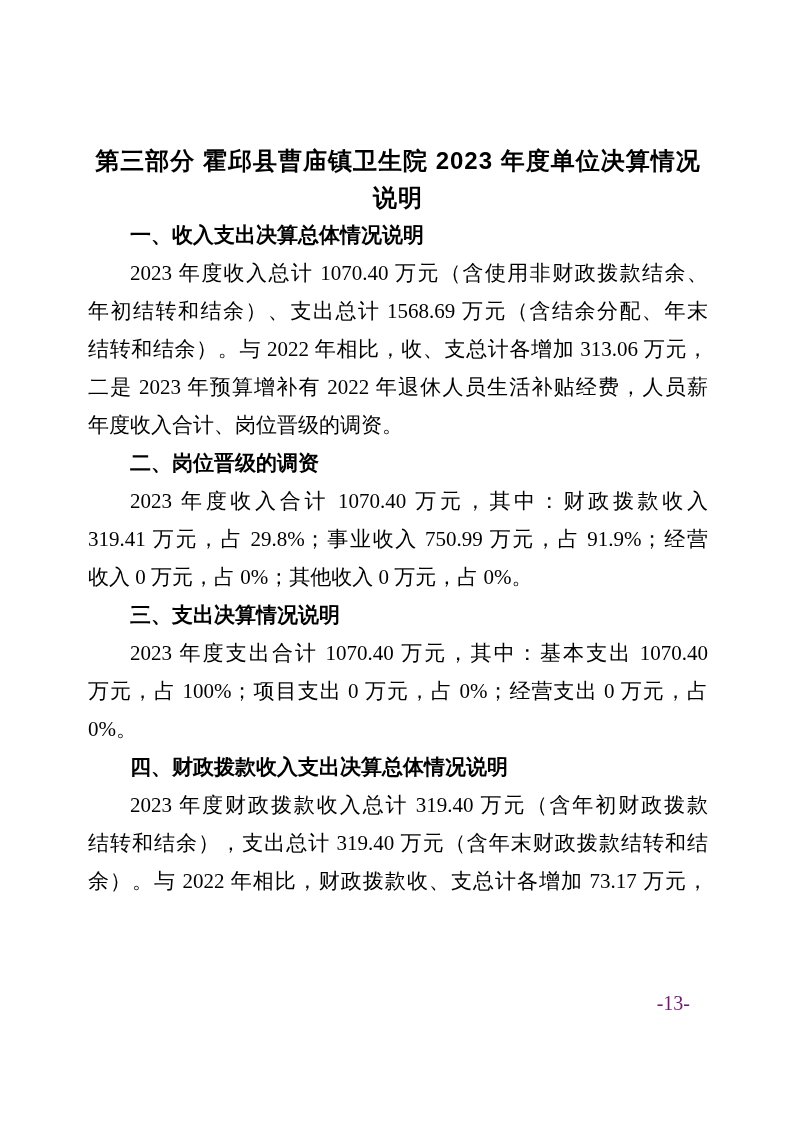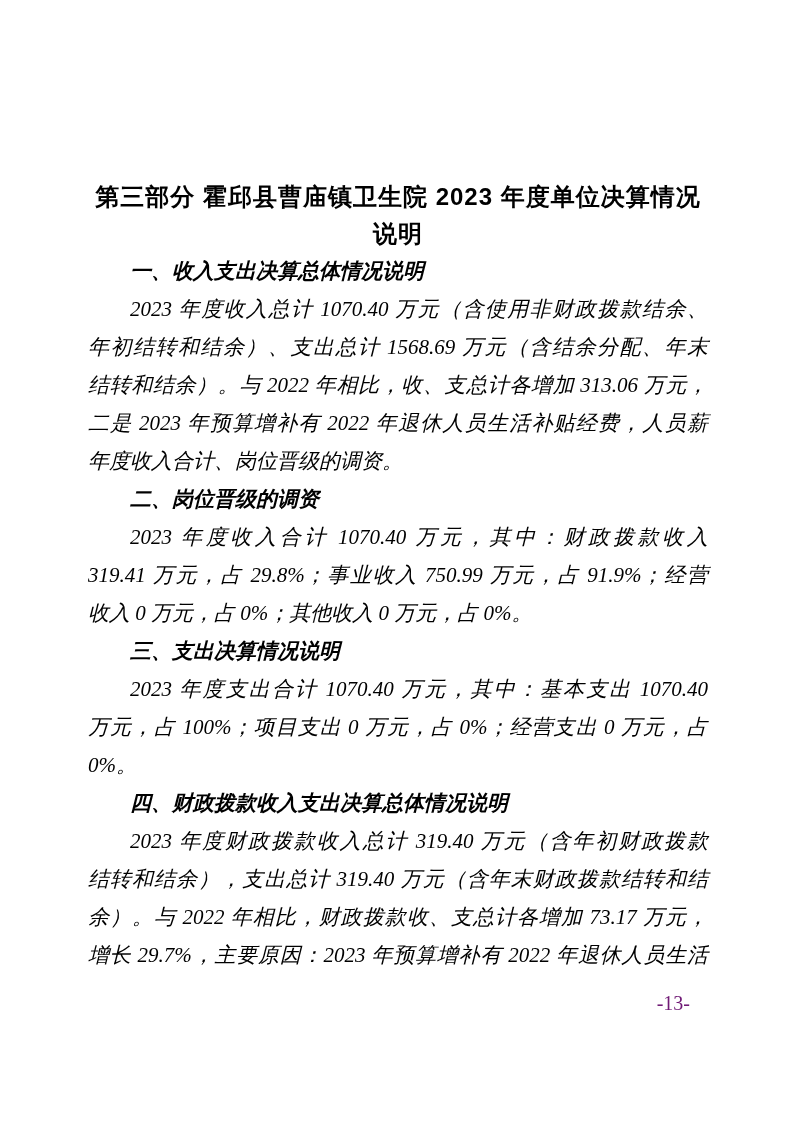--- a/index.html
+++ b/index.html
@@ -13,35 +13,33 @@
     height: 1122px;
     background: #ffffff;
     color: #000000;
     overflow: hidden;
   }
   .content {
     position: absolute;
     left: 88px;
     top: 142px;
     width: 620px;
-    margin-top: 36px;
   }
   .doc-title {
     margin: 0;
     font-family: "Liberation Sans", sans-serif;
     font-weight: 700;
     font-size: 24px;
     line-height: 37px;
     text-align: center;
     letter-spacing: 1px;
     color: #000000;
   }
   .section {
     margin: 0;
-    font-style: italic;
   }
   .heading {
     font-family: "Liberation Sans", sans-serif;
     font-weight: 700;
     font-size: 21px;
     line-height: 38px;
     text-indent: 2em;
     white-space: nowrap;
   }
   .line {
@@ -99,19 +97,18 @@
       <div class="line indent">2023 年度支出合计 1070.40 万元，其中：基本支出 1070.40</div>
       <div class="line">万元，占 100%；项目支出 0 万元，占 0%；经营支出 0 万元，占</div>
       <div class="line short">0%。</div>
     </div>
 
     <div class="section">
       <div class="heading">四、财政拨款收入支出决算总体情况说明</div>
       <div class="line indent">2023 年度财政拨款收入总计 319.40 万元（含年初财政拨款</div>
       <div class="line">结转和结余），支出总计 319.40 万元（含年末财政拨款结转和结</div>
       <div class="line">余）。与 2022 年相比，财政拨款收、支总计各增加 73.17 万元，</div>
-      <div class="line">增长 29.7%，主要原因：2023 年预算增补有 2022 年退休人员生活</div>
     </div>
 
   </div>
 
   <div class="page-number">-13-</div>
 </div>
 
 </body></html>

